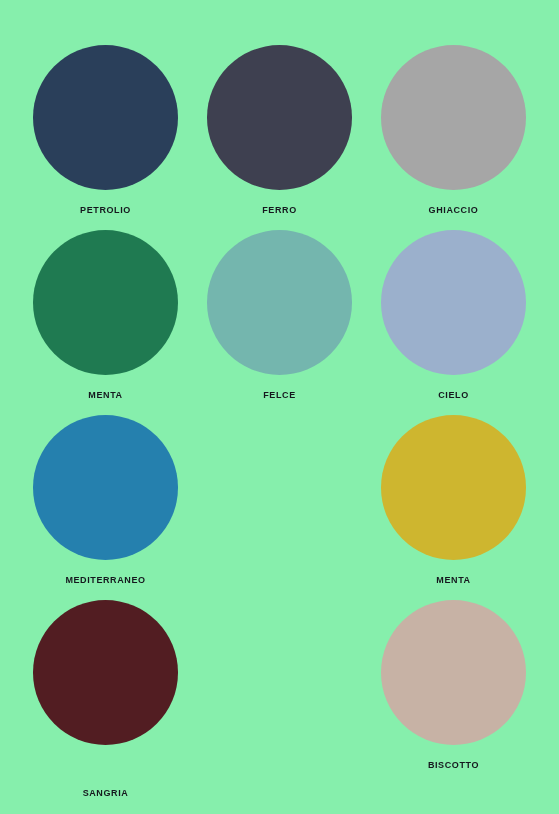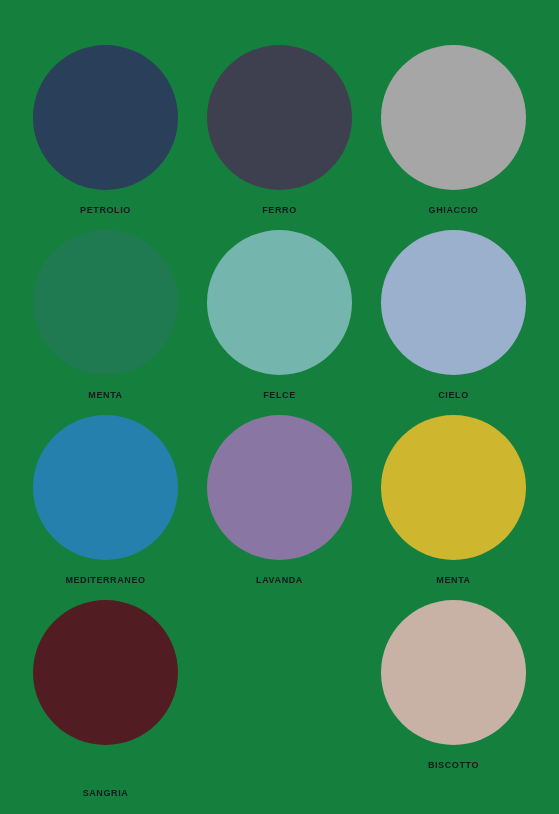--- a/index.html
+++ b/index.html
@@ -10,21 +10,21 @@
   body {
     width: 559px;
     height: 814px;
     background: #ffffff;
     font-family: "Liberation Sans", sans-serif;
     overflow: hidden;
   }
   #palette-sheet {
     width: 559px;
     height: 814px;
-    background: #15803d;
+    background: #86efac;
     box-sizing: border-box;
     padding: 45px 33px 0 33px;
     display: flex;
     flex-direction: column;
   }
   .swatch-row {
     display: flex;
     flex-direction: row;
     justify-content: space-between;
     height: 185px;
@@ -87,24 +87,20 @@
       <div class="swatch-label" style="color: rgb(21, 24, 30);">CIELO</div>
     </div>
   </div>
 
   <div class="swatch-row">
     <div class="swatch-cell">
       <div class="swatch-circle" style="background: rgb(37, 128, 174);"></div>
       <div class="swatch-label" style="color: rgb(21, 24, 30);">MEDITERRANEO</div>
     </div>
     <div class="swatch-cell">
-      <div class="swatch-circle" style="background: rgb(138, 118, 163);"></div>
-      <div class="swatch-label" style="color: rgb(21, 24, 30);">LAVANDA</div>
-    </div>
-    <div class="swatch-cell">
       <div class="swatch-circle" style="background: rgb(206, 182, 47);"></div>
       <div class="swatch-label" style="color: rgb(21, 24, 30);">MENTA</div>
     </div>
   </div>
 
   <div class="swatch-row">
     <div class="swatch-cell">
       <div class="swatch-circle" style="background: rgb(82, 29, 34);"></div>
       <div class="swatch-label" style="color: rgb(21, 24, 30); margin-top: 43px;">SANGRIA</div>
     </div>

